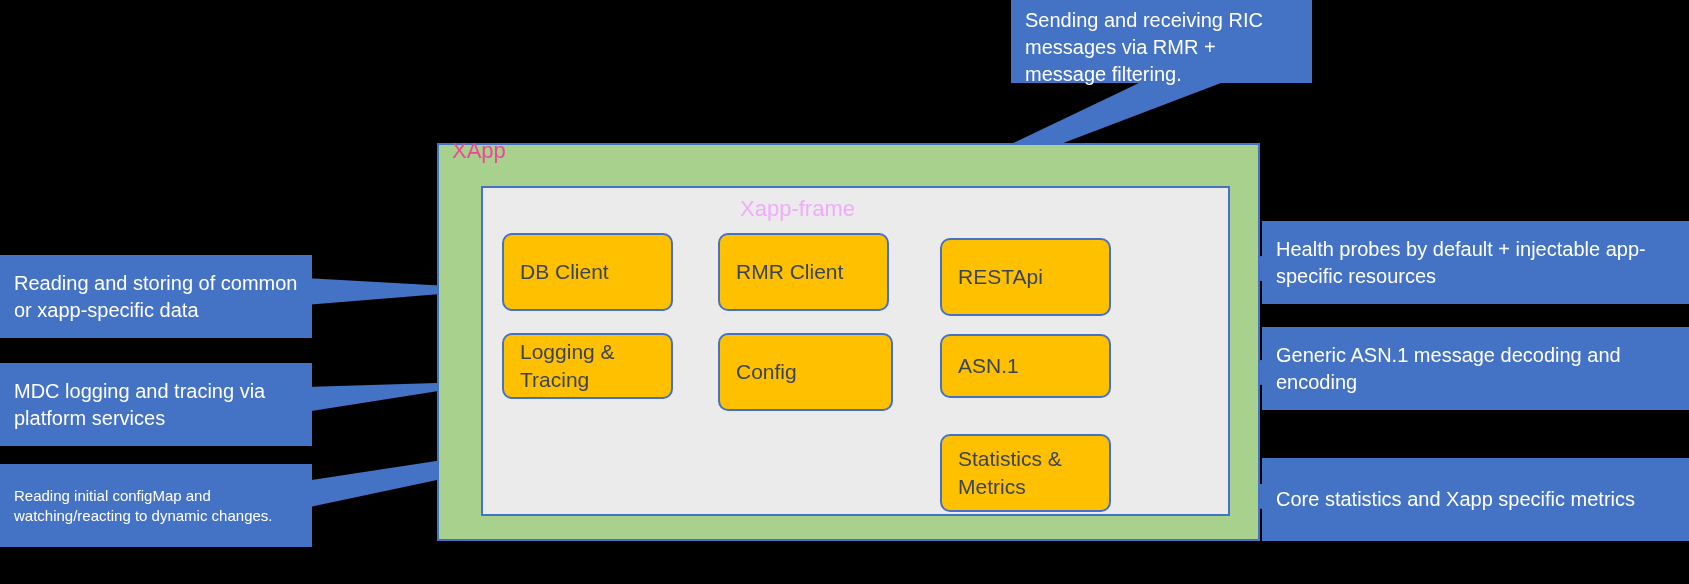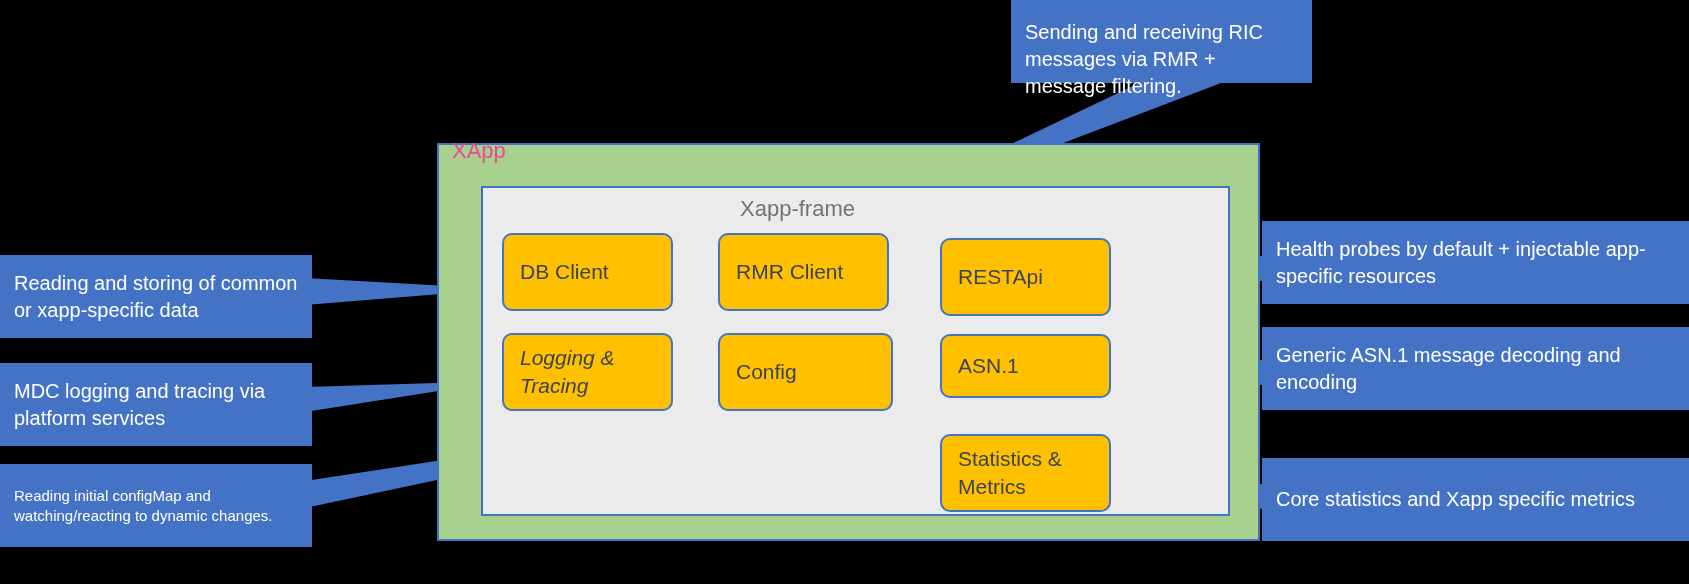--- a/index.html
+++ b/index.html
@@ -51,21 +51,21 @@
     height: 330px;
     background: #EBEBEB;
     border: 2px solid #4472C4;
     box-sizing: border-box;
   }
   .frame-label {
     position: absolute;
     left: 740px;
     top: 196px;
     font-size: 22px;
-    color: #737373;
+    color: #f0abfc;
     line-height: 26px;
     white-space: nowrap;
   }
 
   
   .tile {
     position: absolute;
     background: #FFC000;
     border: 2px solid #4472C4;
     border-radius: 10px;
@@ -78,21 +78,21 @@
     font-size: 21px;
     color: #3B4454;
     line-height: 28px;
     white-space: pre-line;
     display: block;
   }
 
   .tile-db       { left: 502px;  top: 233px; width: 171px; height: 78px; }
   .tile-rmr      { left: 718px;  top: 233px; width: 171px; height: 78px; }
   .tile-rest     { left: 940px;  top: 238px; width: 171px; height: 78px; }
-  .tile-logging  { left: 502px;  top: 333px; width: 171px; height: 78px; font-style: italic; }
+  .tile-logging  { left: 502px;  top: 333px; width: 171px; height: 66px; }
   .tile-config   { left: 718px;  top: 333px; width: 175px; height: 78px; }
   .tile-asn      { left: 940px;  top: 334px; width: 171px; height: 64px; }
   .tile-stats    { left: 940px;  top: 434px; width: 171px; height: 78px; }
 
   
   .callout {
     position: absolute;
     background: #4472C4;
     color: #FFFFFF;
     box-sizing: border-box;
@@ -104,21 +104,21 @@
     font-size: 20px;
     line-height: 27px;
     display: block;
     white-space: pre-line;
   }
   .callout.small span {
     font-size: 15px;
     line-height: 20px;
   }
 
-  .co-top        { left: 1011px; top: 0px;   width: 301px; height: 83px; align-items: flex-start; padding-top: 19px; }
+  .co-top        { left: 1011px; top: 0px;   width: 301px; height: 83px; align-items: flex-start; padding-top: 7px; }
   .co-db         { left: 0px;    top: 255px; width: 312px; height: 83px; }
   .co-logging    { left: 0px;    top: 363px; width: 312px; height: 83px; }
   .co-config     { left: 0px;    top: 464px; width: 312px; height: 83px; }
   .co-rest       { left: 1262px; top: 221px; width: 427px; height: 83px; }
   .co-asn        { left: 1262px; top: 327px; width: 427px; height: 83px; }
   .co-stats      { left: 1262px; top: 458px; width: 427px; height: 83px; }
 </style>
 </head>
 <body>
 

